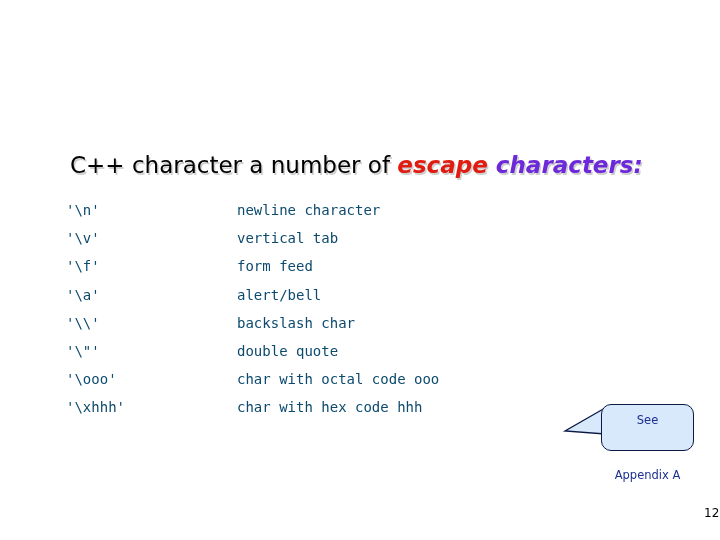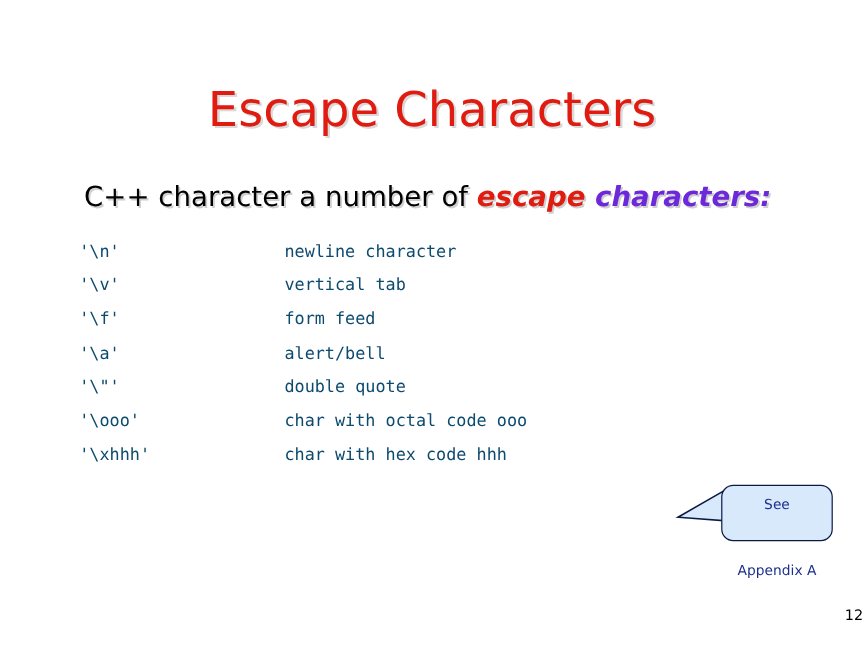--- a/index.html
+++ b/index.html
@@ -141,21 +141,20 @@
     font-size: 12px;
     line-height: 16px;
     color: #000000;
   }
 </style>
 </head>
 <body>
 
 <div class="slide">
 
-  <div class="slide-title">Escape Characters</div>
 
   <div class="subtitle">
     <span class="plain">C++ character a number of </span><span class="em-red">escape</span><span class="em-black"> characters:</span>
   </div>
 
   <div class="escape-table">
 
     <div class="escape-row">
       <span class="esc-code"><span>'\n'</span></span><span class="esc-desc"><span>newline character</span><span class="ital"></span></span>
     </div>
@@ -166,20 +165,23 @@
     </div>
 
     <div class="escape-row">
       <span class="esc-code"><span>'\f'</span></span><span class="esc-desc"><span>form feed</span><span class="ital"></span></span>
     </div>
 
     <div class="escape-row">
       <span class="esc-code"><span>'\a'</span></span><span class="esc-desc"><span>alert/bell</span><span class="ital"></span></span>
     </div>
 
+    <div class="escape-row">
+      <span class="esc-code"><span>'\\'</span></span><span class="esc-desc"><span>backslash char</span><span class="ital"></span></span>
+    </div>
 
 
     <div class="escape-row">
       <span class="esc-code"><span>'\"'</span></span><span class="esc-desc"><span>double quote</span><span class="ital"></span></span>
     </div>
 
     <div class="escape-row">
       <span class="esc-code"><span>'\</span><span class="ital">ooo</span><span>'</span></span><span class="esc-desc"><span>char with octal code </span><span class="ital">ooo</span></span>
     </div>
 

